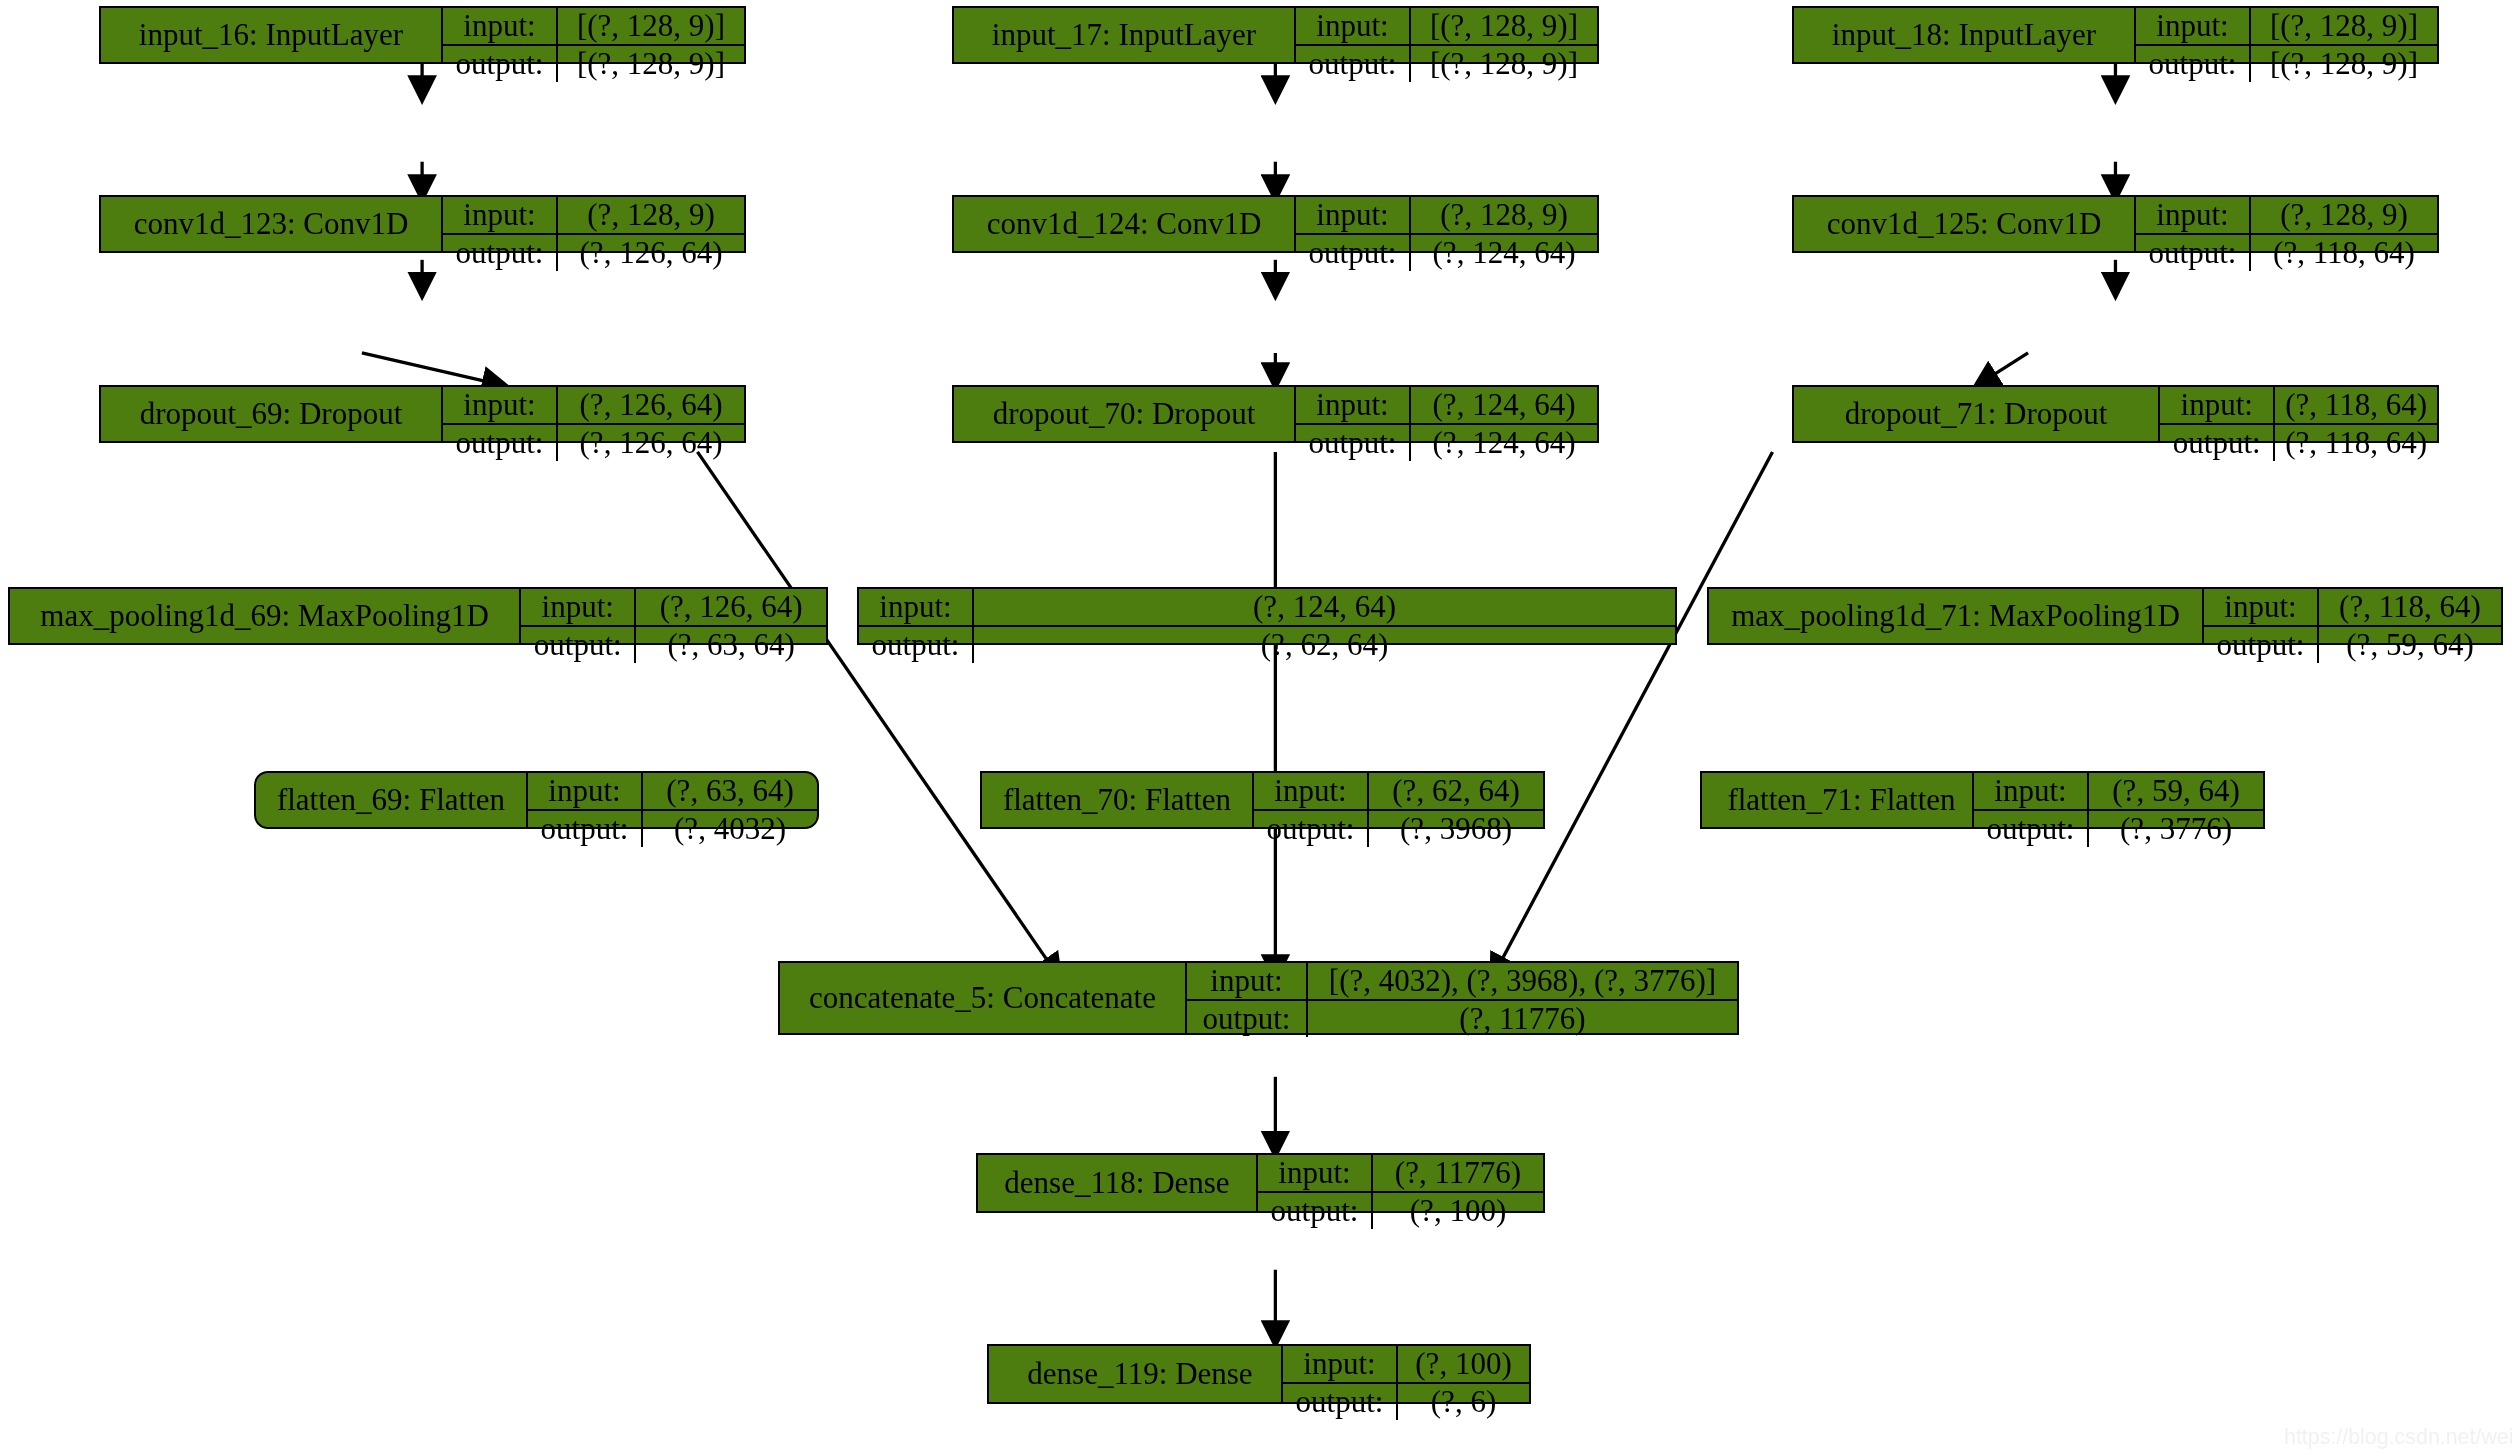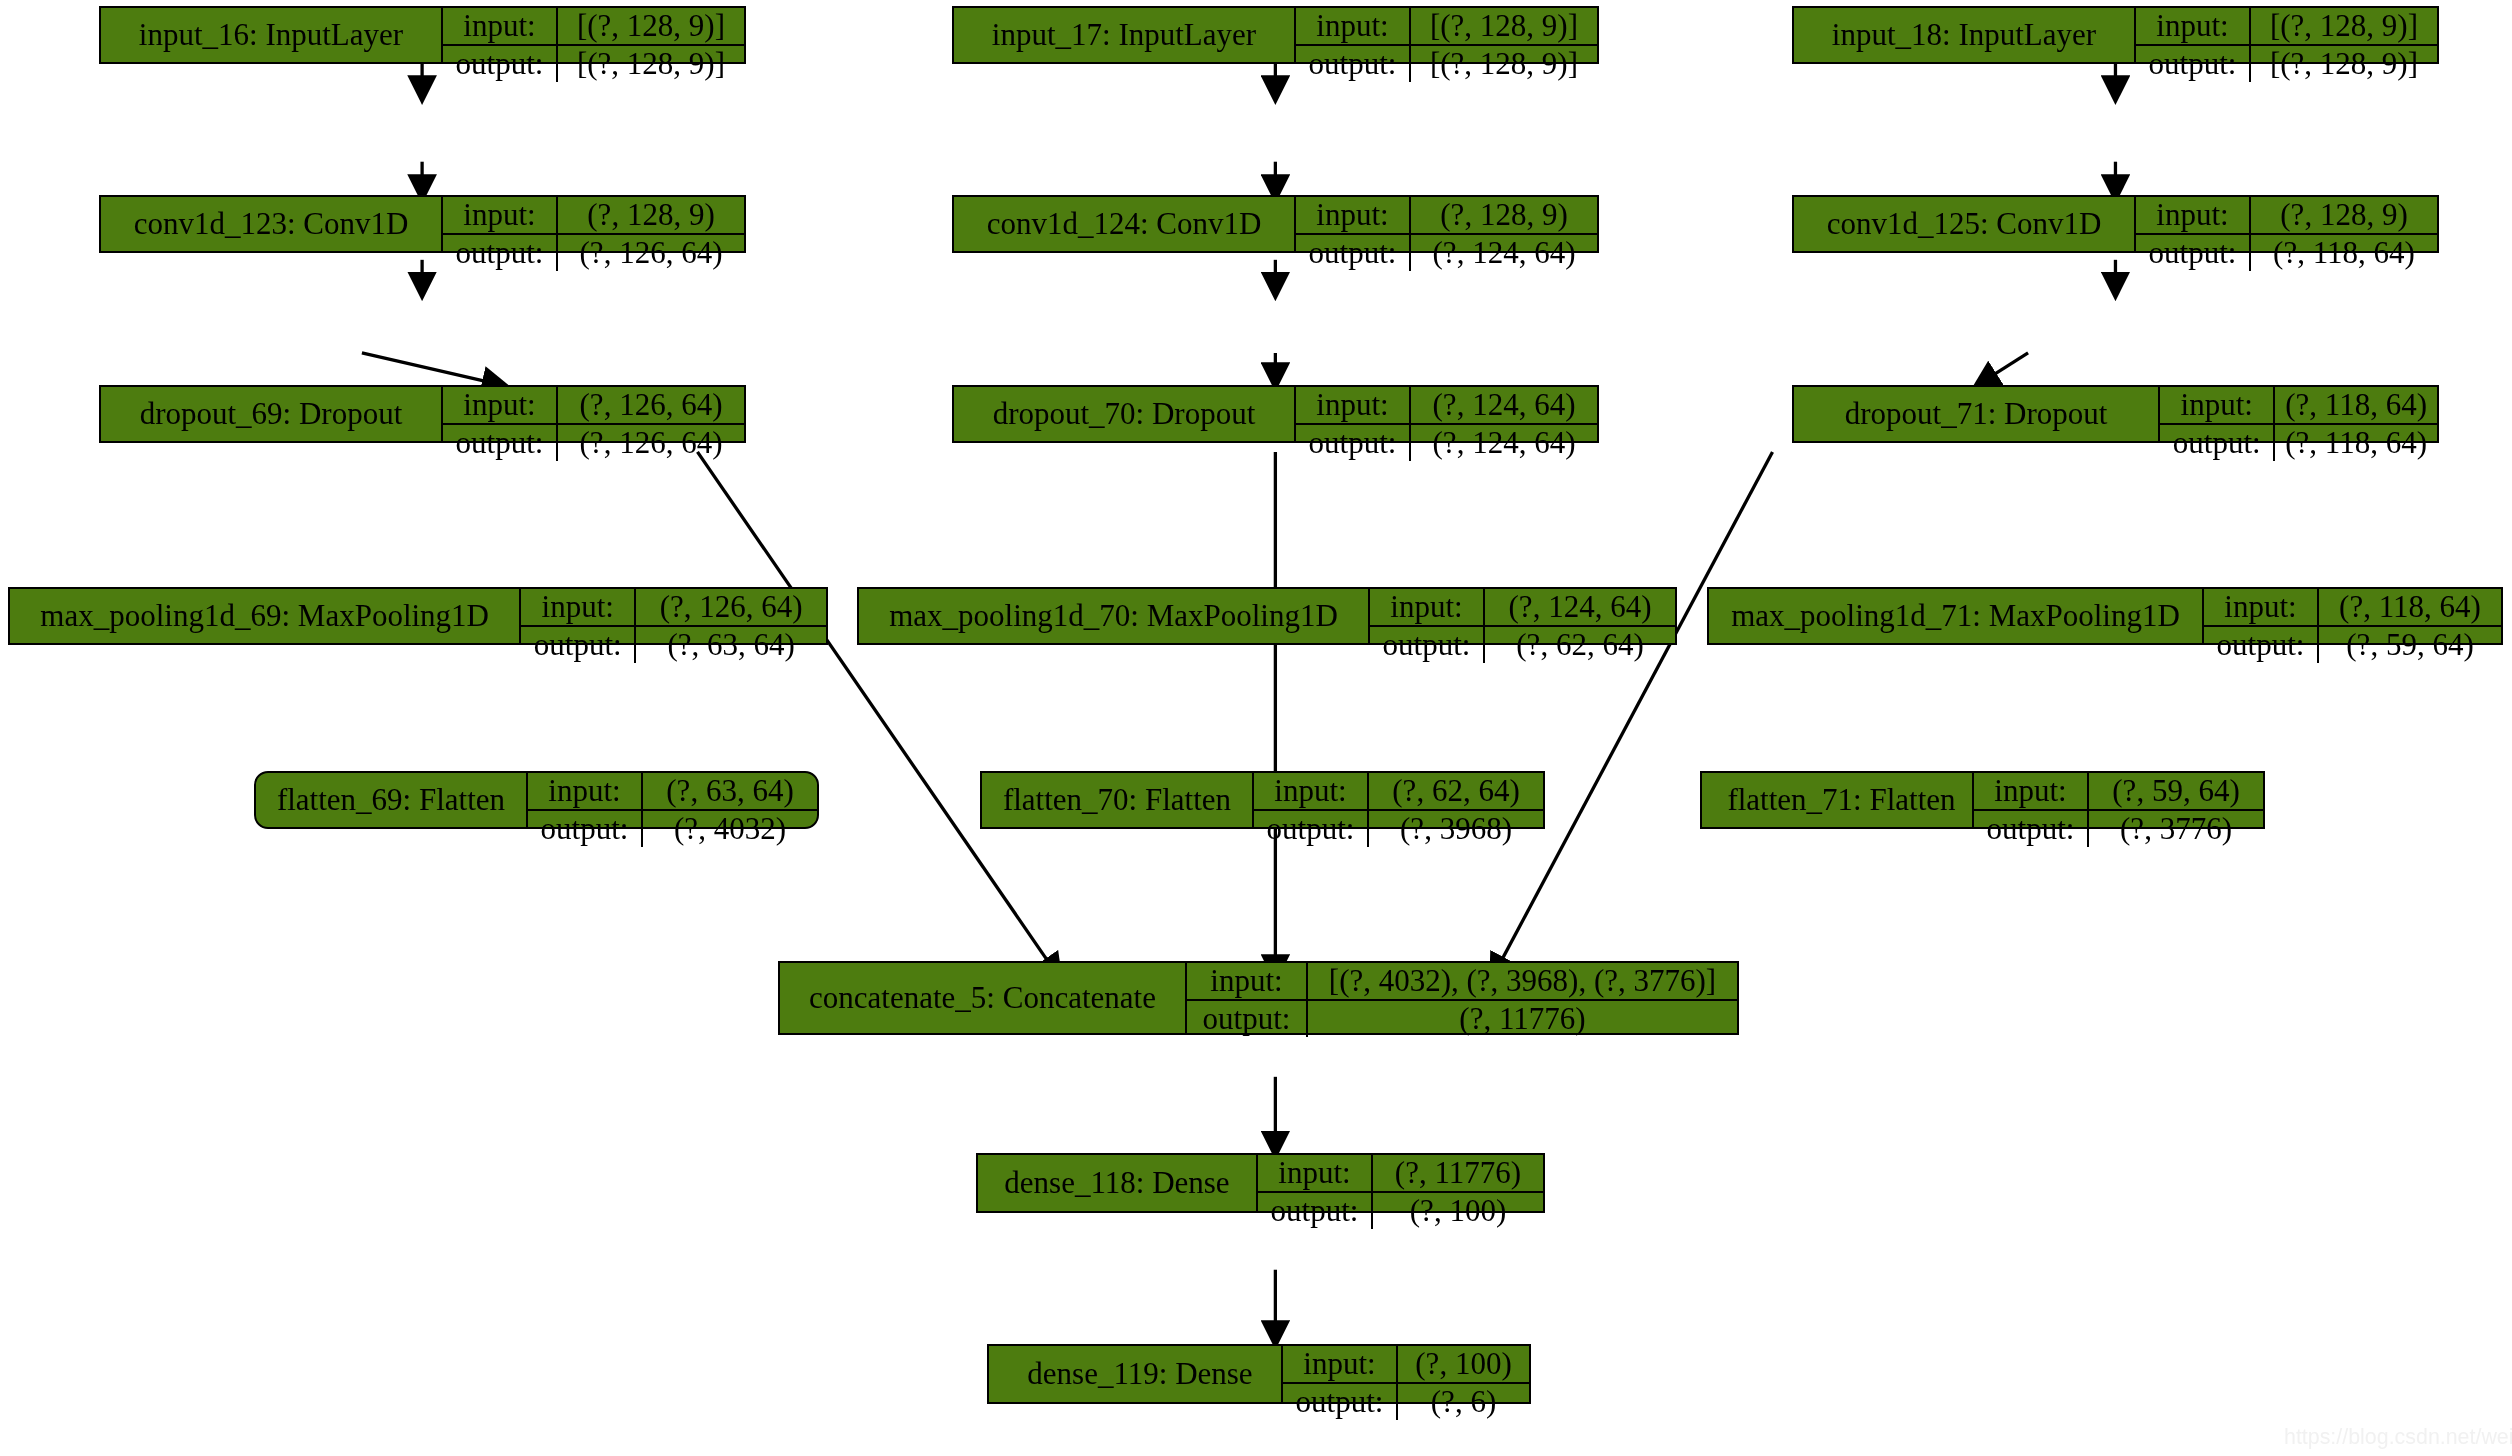--- a/index.html
+++ b/index.html
@@ -261,21 +261,20 @@
         <div class="io-value">(?, 126, 64)</div>
       </div>
       <div class="io-row">
         <div class="io-label" style="width:115px;">output:</div>
         <div class="io-value">(?, 63, 64)</div>
       </div>
     </div>
   </div>
 
   <div class="node" style="left:857px; top:587px; width:820px; height:58px;">
-    <div class="node-name" style="width:511px;">max_pooling1d_70: MaxPooling1D</div>
     <div class="io-block">
       <div class="io-row top">
         <div class="io-label" style="width:115px;">input:</div>
         <div class="io-value">(?, 124, 64)</div>
       </div>
       <div class="io-row">
         <div class="io-label" style="width:115px;">output:</div>
         <div class="io-value">(?, 62, 64)</div>
       </div>
     </div>

